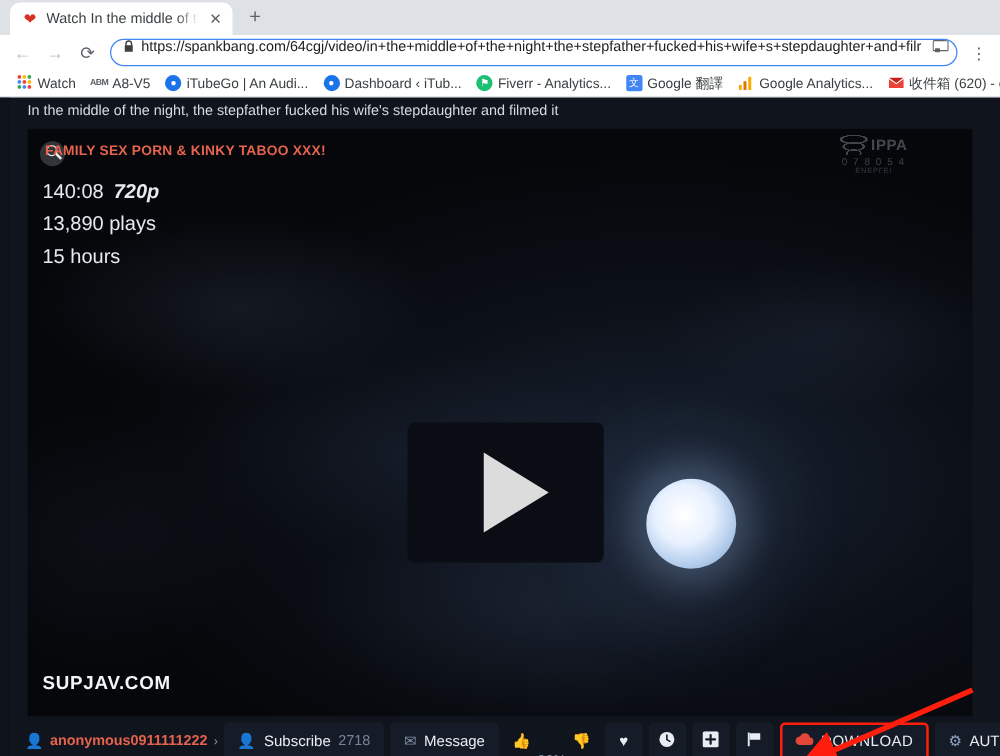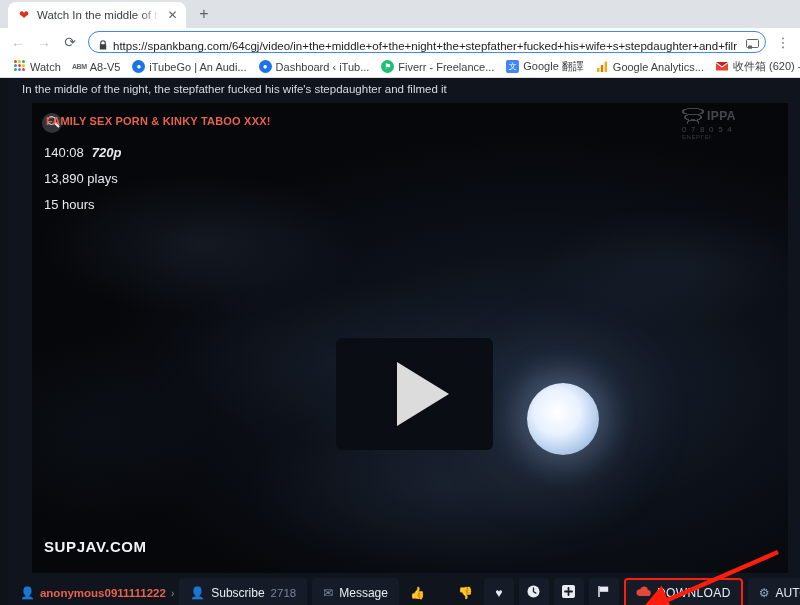--- a/index.html
+++ b/index.html
@@ -75,21 +75,21 @@
     flex: 0 0 24px;
   }
   .nav-btn.disabled { color: #bdc1c6; }
   .omnibox {
     flex: 1 1 auto;
     height: 22px;
     background: #fff;
     border: 1px solid #4285f4;
     border-radius: 11px;
     display: flex;
-    align-items: flex-end;
+    align-items: flex-start;
     padding: 0 6px 0 10px;
     gap: 6px;
     margin: 0 4px;
     overflow: hidden;
   }
   .lock-icon { font-size: 9px; color: #3c4043; flex: 0 0 auto; }
   .url-text {
     flex: 1 1 auto;
     font-size: 11.5px;
     color: #202124;
@@ -161,21 +161,21 @@
   .vid-title {
     position: absolute;
     left: 22px; top: 5px;
     font-size: 11.5px;
     color: #d6dbe4;
     white-space: nowrap;
   }
 
   .player {
     position: absolute;
-    left: 32px; top: 25px;
+    left: 22px; top: 25px;
     width: 756px; height: 470px;
     background: radial-gradient(ellipse 60% 55% at 67% 60%, #1a2433 0%, #0c1018 55%, #05070a 100%);
     overflow: hidden;
   }
   .clouds {
     position:absolute; inset:0;
     background:
       radial-gradient(ellipse 30% 22% at 22% 30%, rgba(70,85,110,.22), transparent 70%),
       radial-gradient(ellipse 38% 26% at 55% 82%, rgba(55,70,95,.25), transparent 70%),
       radial-gradient(ellipse 26% 18% at 85% 35%, rgba(60,75,100,.18), transparent 70%),
@@ -219,33 +219,33 @@
     font-size: 11px;
     font-weight: bold;
     color: #e7634e;
     letter-spacing: .2px;
     white-space: nowrap;
   }
 
   .meta-line {
     position: absolute;
     left: 12px;
-    font-size: 13px;
+    font-size: 16px;
     color: #e6eaf0;
     white-space: nowrap;
   }
   .meta-1 { top: 42px; }
   .meta-2 { top: 68px; }
   .meta-3 { top: 94px; }
   .meta-q { font-style: italic; font-weight: bold; margin-left: 8px; }
 
   .ippa {
     position: absolute;
     right: 52px; top: 5px;
-    text-align: left;
+    text-align: center;
     opacity: .30;
   }
   .ippa-top { display:flex; align-items:center; gap:3px; }
   .ippa-swirl {
     width: 22px; height: 16px;
     background:
       radial-gradient(ellipse 100% 42% at 50% 22%, transparent 40%, #cfd6e2 42%, #cfd6e2 52%, transparent 54%),
       radial-gradient(ellipse 78% 42% at 50% 58%, transparent 40%, #cfd6e2 42%, #cfd6e2 52%, transparent 54%),
       radial-gradient(ellipse 54% 40% at 50% 92%, transparent 40%, #cfd6e2 42%, #cfd6e2 52%, transparent 54%);
   }
@@ -397,21 +397,21 @@
     <div class="bm">
       <span class="bm-ico ico-circleblue">●</span>
       <span>iTubeGo | An Audi...</span>
     </div>
     <div class="bm">
       <span class="bm-ico ico-circleblue">●</span>
       <span>Dashboard ‹ iTub...</span>
     </div>
     <div class="bm">
       <span class="bm-ico ico-greenhome">⚑</span>
-      <span>Fiverr - Freelance...</span>
+      <span>Fiverr - Analytics...</span>
     </div>
     <div class="bm">
       <span class="bm-ico ico-gtrans">文</span>
       <span>Google 翻譯</span>
     </div>
     <div class="bm">
       <span class="bm-ico">
         <svg width="11" height="11" viewBox="0 0 11 11">
             <rect x="0" y="7" width="2.4" height="4" fill="#f9ab00"></rect>
             <rect x="3.8" y="4" width="2.4" height="7" fill="#e37400"></rect>

